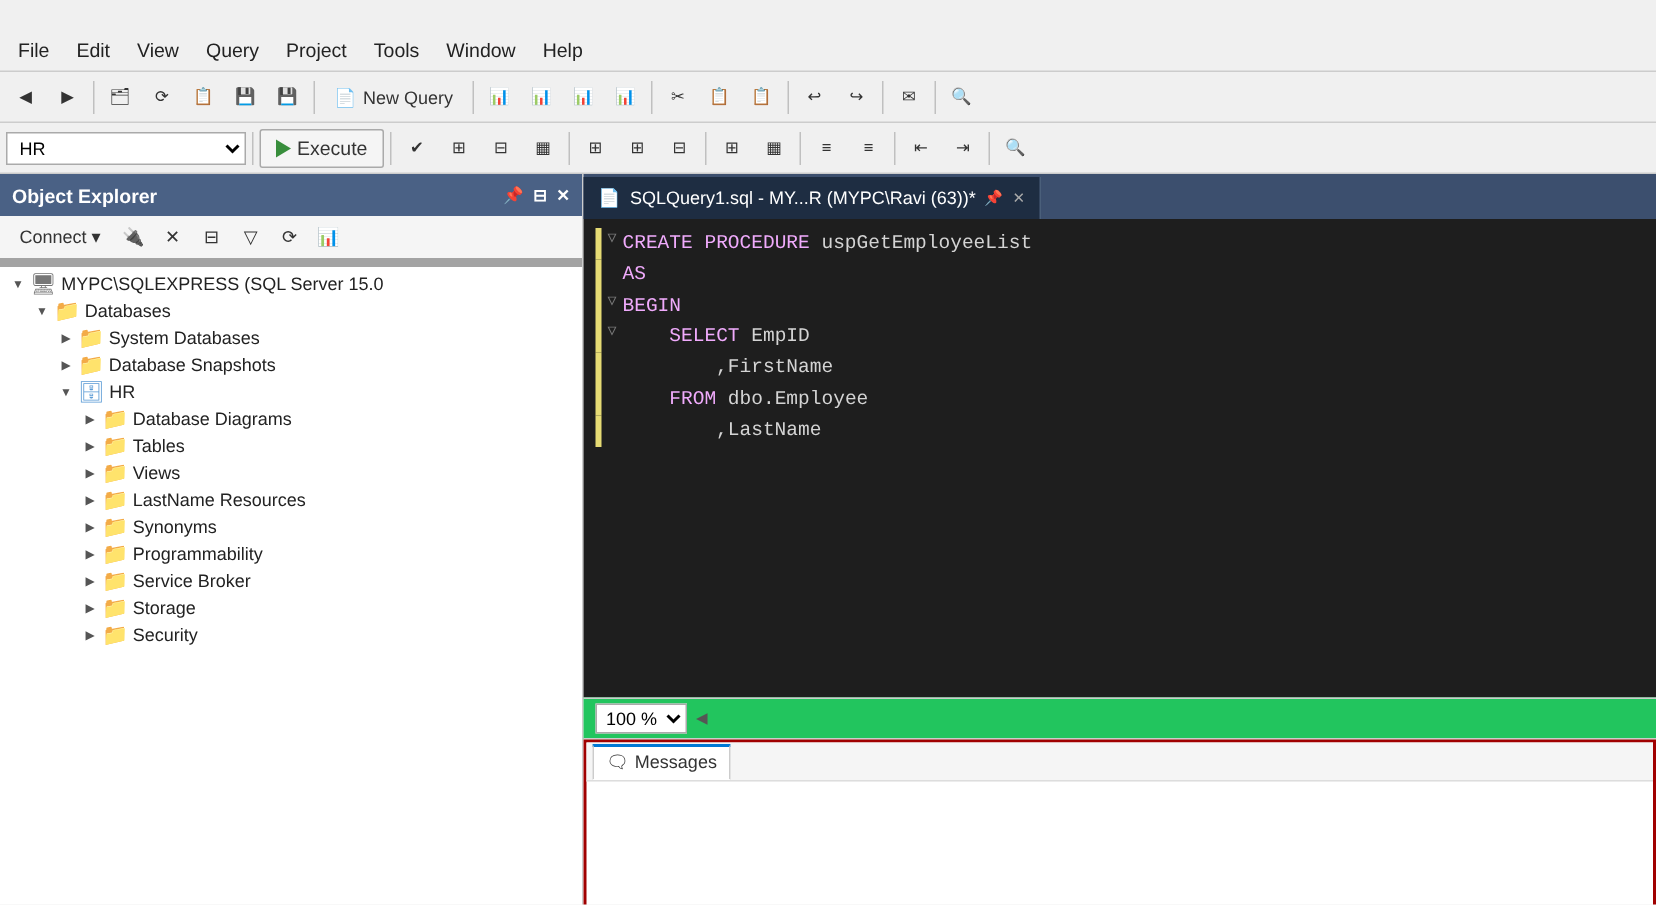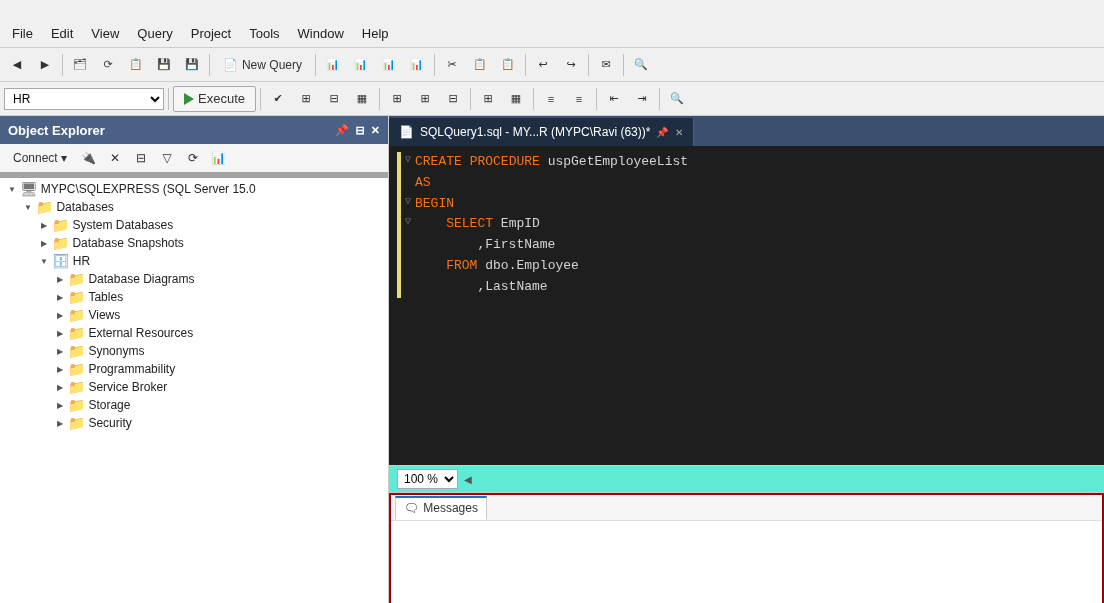--- a/index.html
+++ b/index.html
@@ -147,26 +147,26 @@
     .code-gutter {
       width: 14px; flex-shrink: 0; display: flex; align-items: center;
       justify-content: center;
     }
     .collapse-icon { color: #777; font-size: 10px; cursor: pointer; }
     .yellow-bar {
       width: 4px; background: #e6db74; flex-shrink: 0; align-self: stretch;
     }
 
     
-    .kw { color: #f97316; }   
+    .kw { color: #f0abfc; }   
     .plain { color: #d4d4d4; }
 
     
     .editor-footer {
-      background: #5eead4; height: 28px;
+      background: #22c55e; height: 28px;
       border-top: 1px solid #ccc; border-bottom: 1px solid #ccc;
       display: flex; align-items: center; padding: 0 8px; gap: 6px;
       font-size: 12px;
     }
     .zoom-select {
       height: 20px; font-size: 12px; border: 1px solid #aaa;
       padding: 0 2px; background: white;
     }
     .scroll-arrow {
       cursor: pointer; font-size: 10px; color: #555;
@@ -358,21 +358,21 @@
         <span class="tree-indent" style="width:52px"></span>
         <span class="tree-expander">▶</span>
         <span class="tree-icon folder-icon">📁</span>
         <span class="tree-label">Views</span>
       </div>
 
       <div class="tree-item">
         <span class="tree-indent" style="width:52px"></span>
         <span class="tree-expander">▶</span>
         <span class="tree-icon folder-icon">📁</span>
-        <span class="tree-label">External Resources</span>
+        <span class="tree-label">LastName Resources</span>
       </div>
 
       <div class="tree-item">
         <span class="tree-indent" style="width:52px"></span>
         <span class="tree-expander">▶</span>
         <span class="tree-icon folder-icon">📁</span>
         <span class="tree-label">Synonyms</span>
       </div>
 
       <div class="tree-item">

